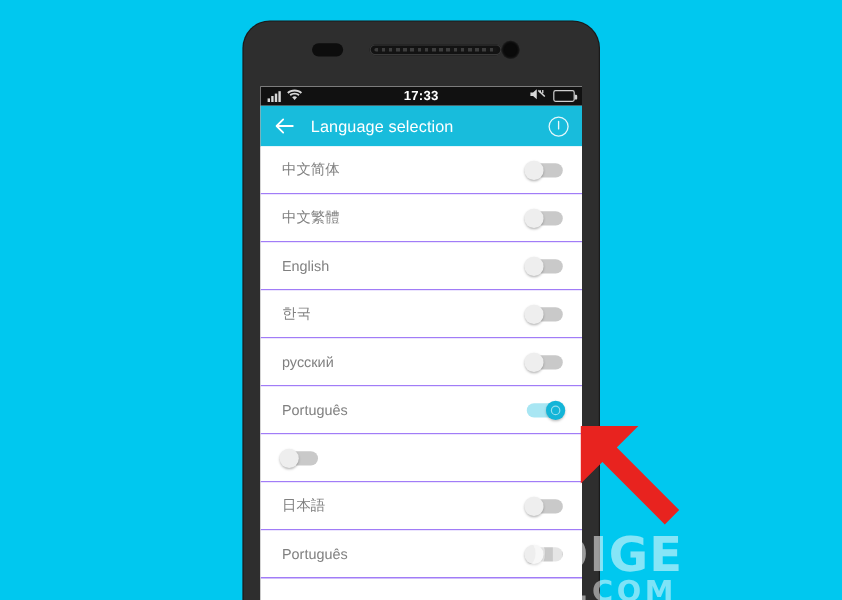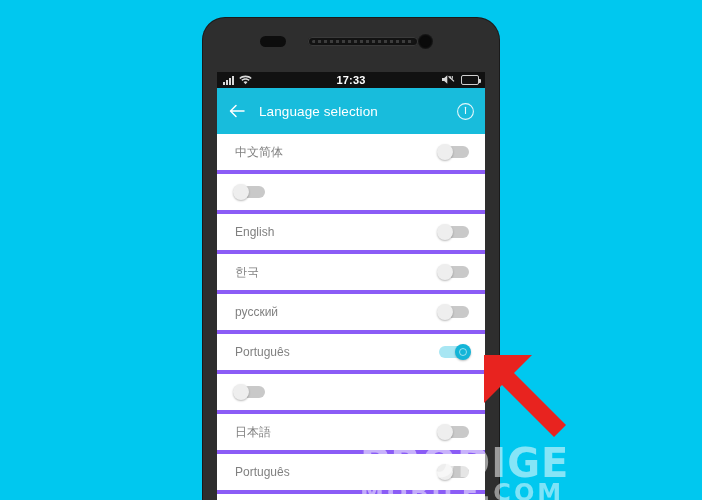--- a/index.html
+++ b/index.html
@@ -122,21 +122,21 @@
   }
   .icon-battery::after {
     content:"";
     position:absolute; right:-3px; top:2.5px;
     width:2px; height:4px; background:#cfcfcf; border-radius:0 1px 1px 0;
   }
   .icon-battery .fill { height:100%; width:88%; background:#4ccf3a; border-radius:1px; }
 
   
   #app-header {
-    height: 46px;
+    height: 34px;
     background: #18bcdc;
     display: flex;
     align-items: center;
     padding: 0 10px;
     box-sizing: border-box;
     color: #ffffff;
   }
   #back-arrow { width: 20px; height: 20px; flex: none; cursor: pointer; }
   #header-title {
     font-size: 13.5px;
@@ -152,21 +152,21 @@
     background: #ffffff;
     height: 388px;
     overflow: hidden;
   }
   .lang-row {
     height: 40px;
     display: flex;
     align-items: center;
     padding: 0 16px 0 18px;
     box-sizing: border-box;
-    border-bottom: 4px solid #8b5cf6;
+    border-bottom: 1px solid #8b5cf6;
     background: #fff;
     cursor: pointer;
   }
   .lang-label {
     font-size: 12px;
     color: #808080;
     flex: 1;
     white-space: nowrap;
   }
 
@@ -305,20 +305,21 @@
       </div>
 
       <div id="language-list">
           <div class="lang-row">
             <span class="lang-label">中文简体</span>
             <span class="toggle" style="background: rgb(201, 201, 201);">
               <span class="knob"></span>
             </span>
           </div>
           <div class="lang-row">
+            <span class="lang-label">中文繁體</span>
             <span class="toggle" style="background: rgb(201, 201, 201);">
               <span class="knob"></span>
             </span>
           </div>
           <div class="lang-row">
             <span class="lang-label">English</span>
             <span class="toggle" style="background: rgb(201, 201, 201);">
               <span class="knob"></span>
             </span>
           </div>

